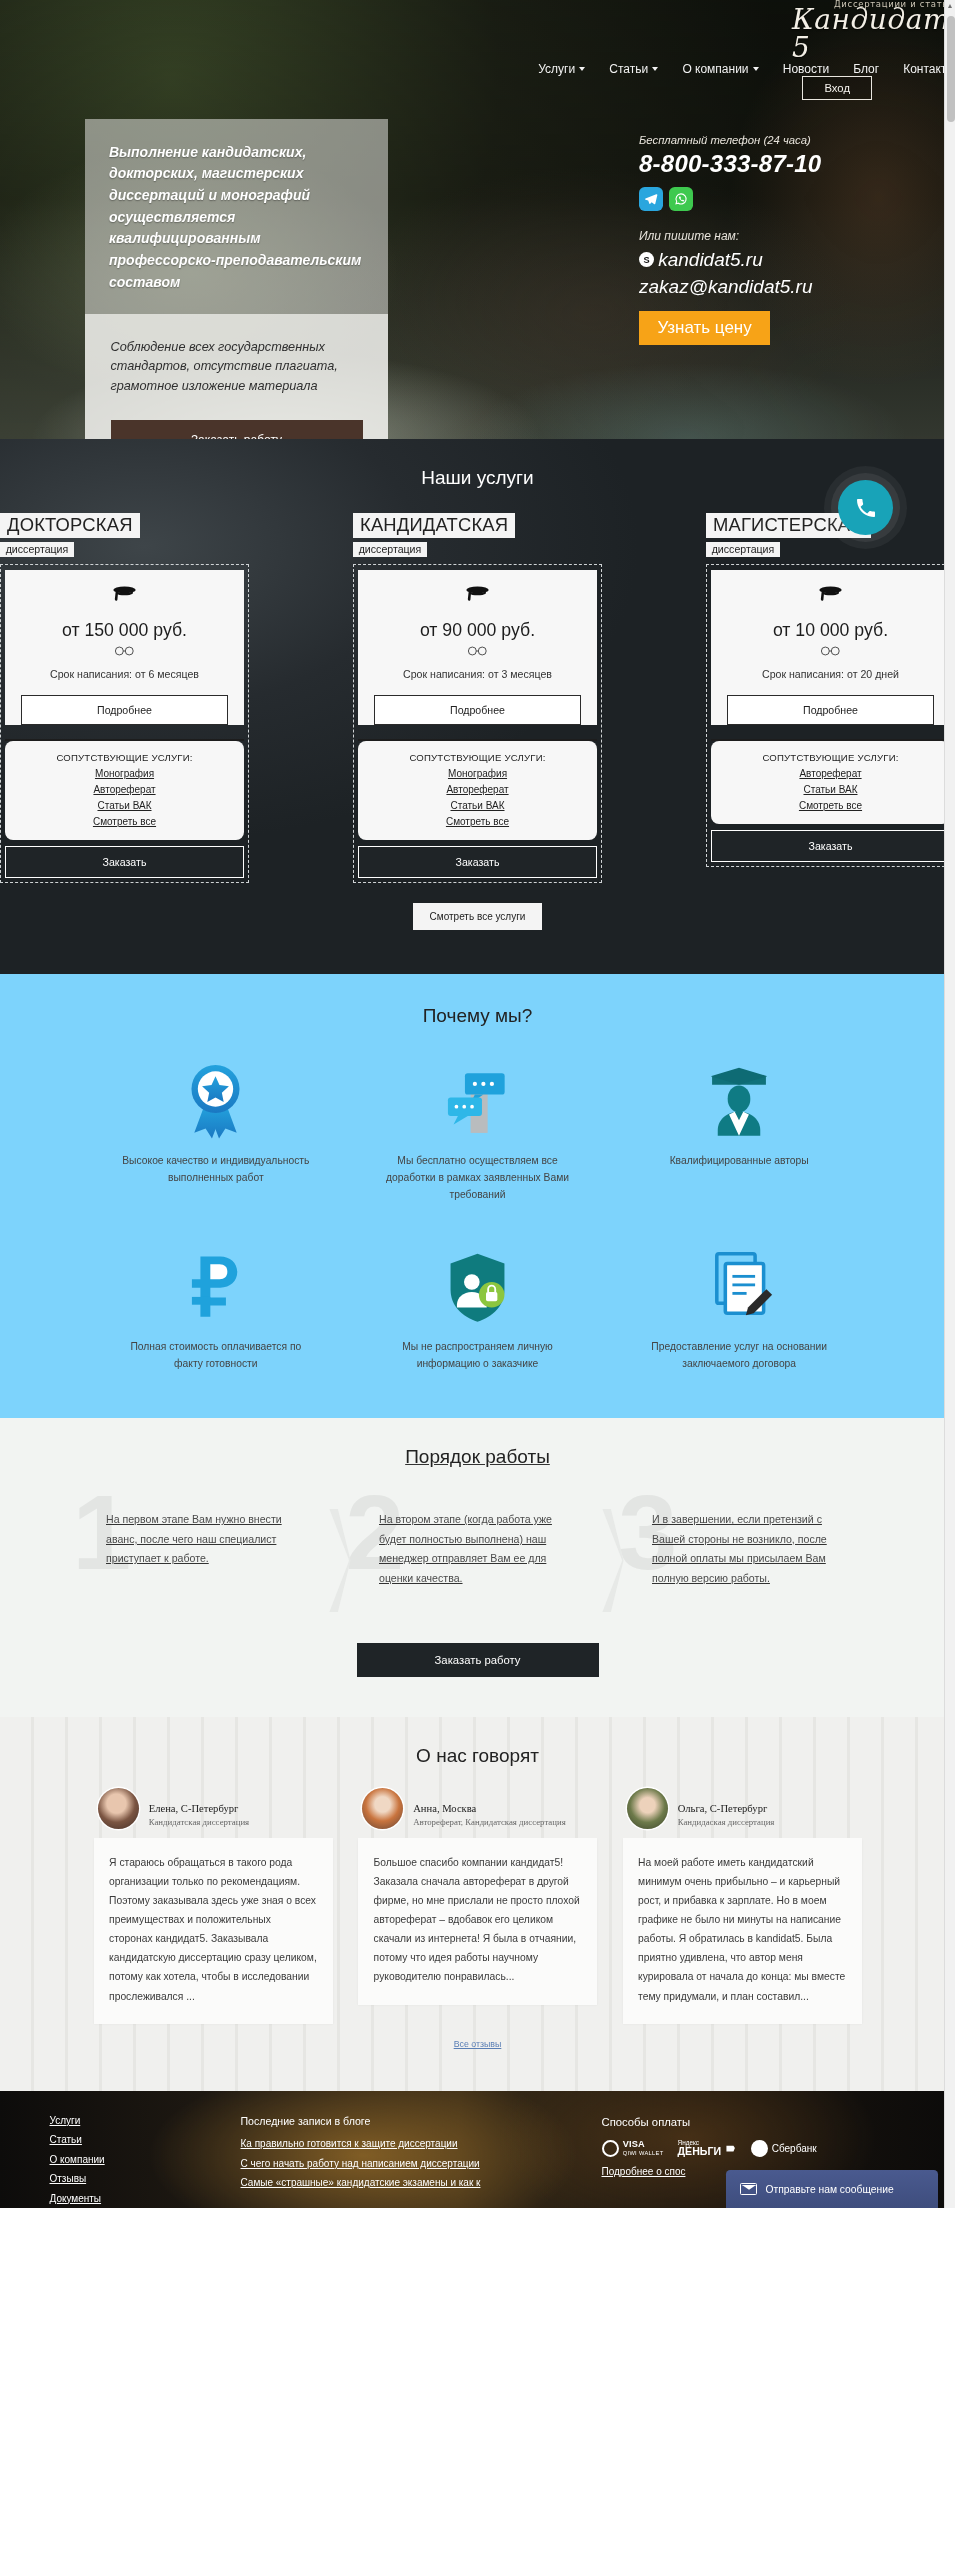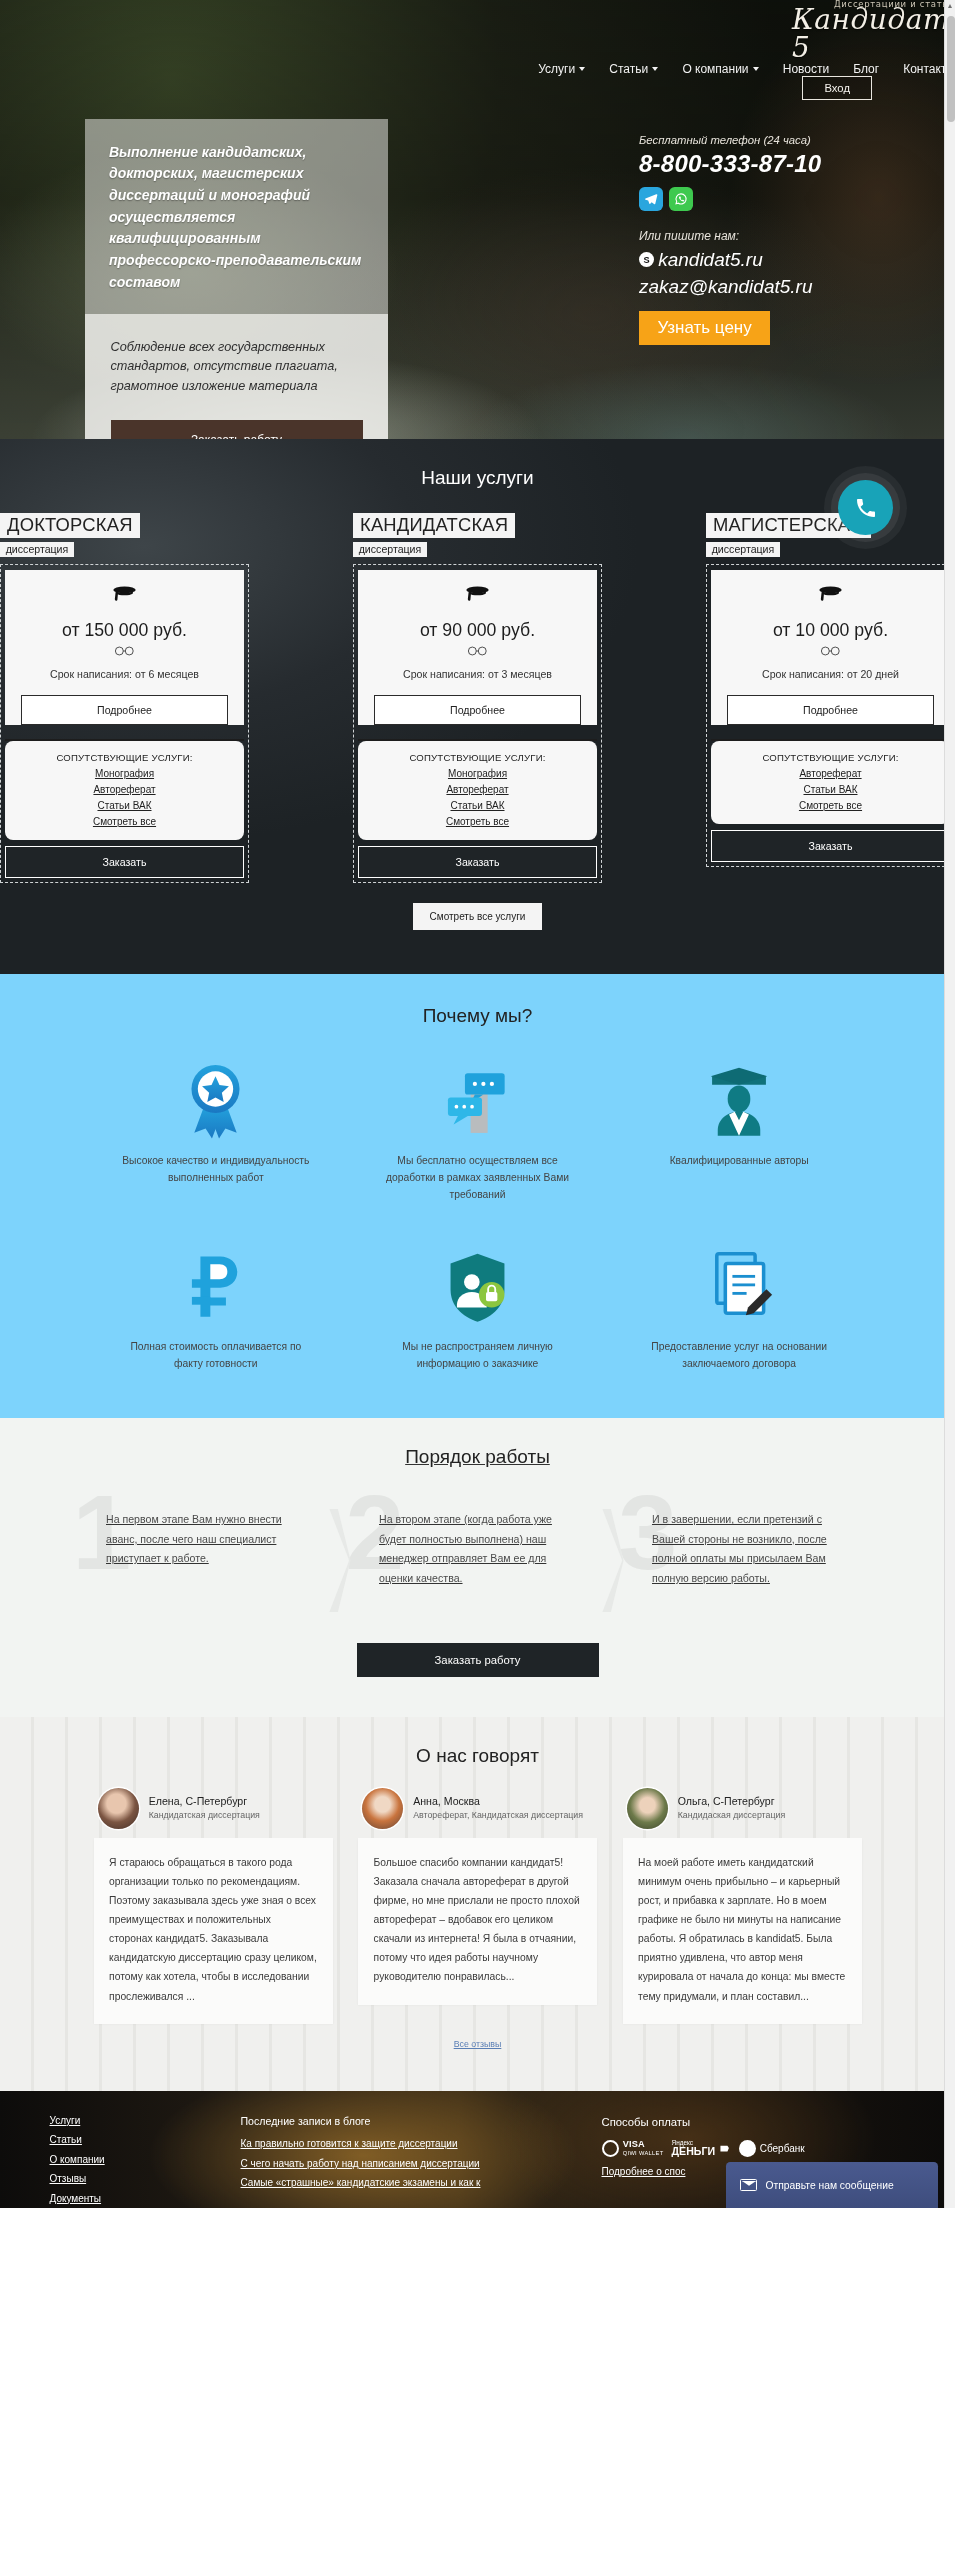--- a/index.html
+++ b/index.html
@@ -221,21 +221,21 @@
   
   .testi {
     padding:28px 0 42px 0; position:relative;
     background:
       repeating-linear-gradient(90deg,#f0f0ee 0px,#f0f0ee 31px,#e6e6e3 31px,#e6e6e3 34px),
       #eeeeec;
   }
   .testi h2 { text-align:center; font-size:19px; font-weight:normal; color:#222; margin-bottom:21px; }
   .testi-row { display:flex; justify-content:center; gap:25.5px; width:799px; margin:0 auto; align-items:flex-start; }
   .t-card { width:239px; }
-  .t-head { display:flex; gap:10px; align-items:center; padding-left:4.2px; }
+  .t-head { display:flex; gap:10px; align-items:flex-end; padding-left:4.2px;font-family:Liberation Serif, serif; }
   .avatar {
     width:41px;height:41px;border-radius:50%;flex:none;overflow:hidden;position:relative;
     box-shadow:0 0 0 1.4px #fff;
   }
   .avatar.a1{background:radial-gradient(circle at 45% 38%,#e8c6ae 0 28%,#7b5542 55%,#3e2c26 100%);}
   .avatar.a2{background:radial-gradient(circle at 50% 40%,#f0d8c4 0 24%,#c9743e 52%,#5e4134 100%);}
   .avatar.a3{background:radial-gradient(circle at 50% 42%,#edd2bb 0 24%,#6d7a4a 55%,#39412a 100%);}
   .t-name { font-size:10.6px; color:#222; }
   .t-role { font-size:8.8px; color:#666; margin-top:2.1px; line-height:1.45; }
   .t-body {
@@ -257,35 +257,35 @@
     padding:20px 0 0 0;
   }
   .footer-inner { display:flex; width:856px; margin:0 auto; gap:28px; }
   .fcol a, .fcol .fline { display:block; color:#fff; font-size:10px; line-height:1.95; }
   .fcol a { text-decoration:underline; }
   .fcol.c1 { width:163px; }
   .fcol.c2 { width:333px; }
   .fcol.c2 .ftitle { font-size:10.6px; margin-bottom:2.8px; }
   .fcol.c3 { width:283px; }
   .fcol.c3 .ftitle { font-size:11.3px; margin-bottom:7px; }
-  .pay-row { display:flex; align-items:center; gap:8px; margin-bottom:5.7px; }
+  .pay-row { display:flex; align-items:center; gap:14px; margin-bottom:5.7px; }
   .pay { display:flex; align-items:center; gap:4.2px; color:#fff; }
   .pay .qiwi-c {
     width:17px;height:17px;border-radius:50%;border:2.1px solid #fff;
   }
   .pay .visa-t { line-height:1.05; }
   .pay .visa-t b { font-size:9.2px; letter-spacing:.02em; display:block;}
   .pay .visa-t span { font-size:5.7px; letter-spacing:.06em; display:block;}
   .ya { line-height:1.0; }
   .ya .y1 { font-size:6.4px; display:block; }
   .ya .y2 { font-size:10.6px; font-weight:bold; display:block; }
   .sber-mark { width:17px;height:17px;border-radius:50%;background:#fff; }
 
   .chat-widget {
-    position:absolute; right:17px; bottom:0; width:212px; height:46px;
+    position:absolute; right:17px; bottom:0; width:212px; height:38px;
     background:linear-gradient(180deg,#4a5a8f 0%,#3e4d7d 100%);
     display:flex; align-items:center; gap:8.5px; padding:0 14px;
     color:#fff; font-size:10.3px; border-radius:4.2px 4.2px 0 0;
     cursor:pointer;
   }
   .env { width:17px;height:12px;border:1.4px solid #fff;border-radius:1.4px;position:relative; }
   .env:after{content:"";position:absolute;left:0.7px;top:0.7px;width:12.7px;height:7px;
     border-left:1.4px solid #fff;border-right:1.4px solid #fff;transform:skewY(0);
     clip-path:polygon(0 0,100% 0,50% 70%);background:#fff;}
 

